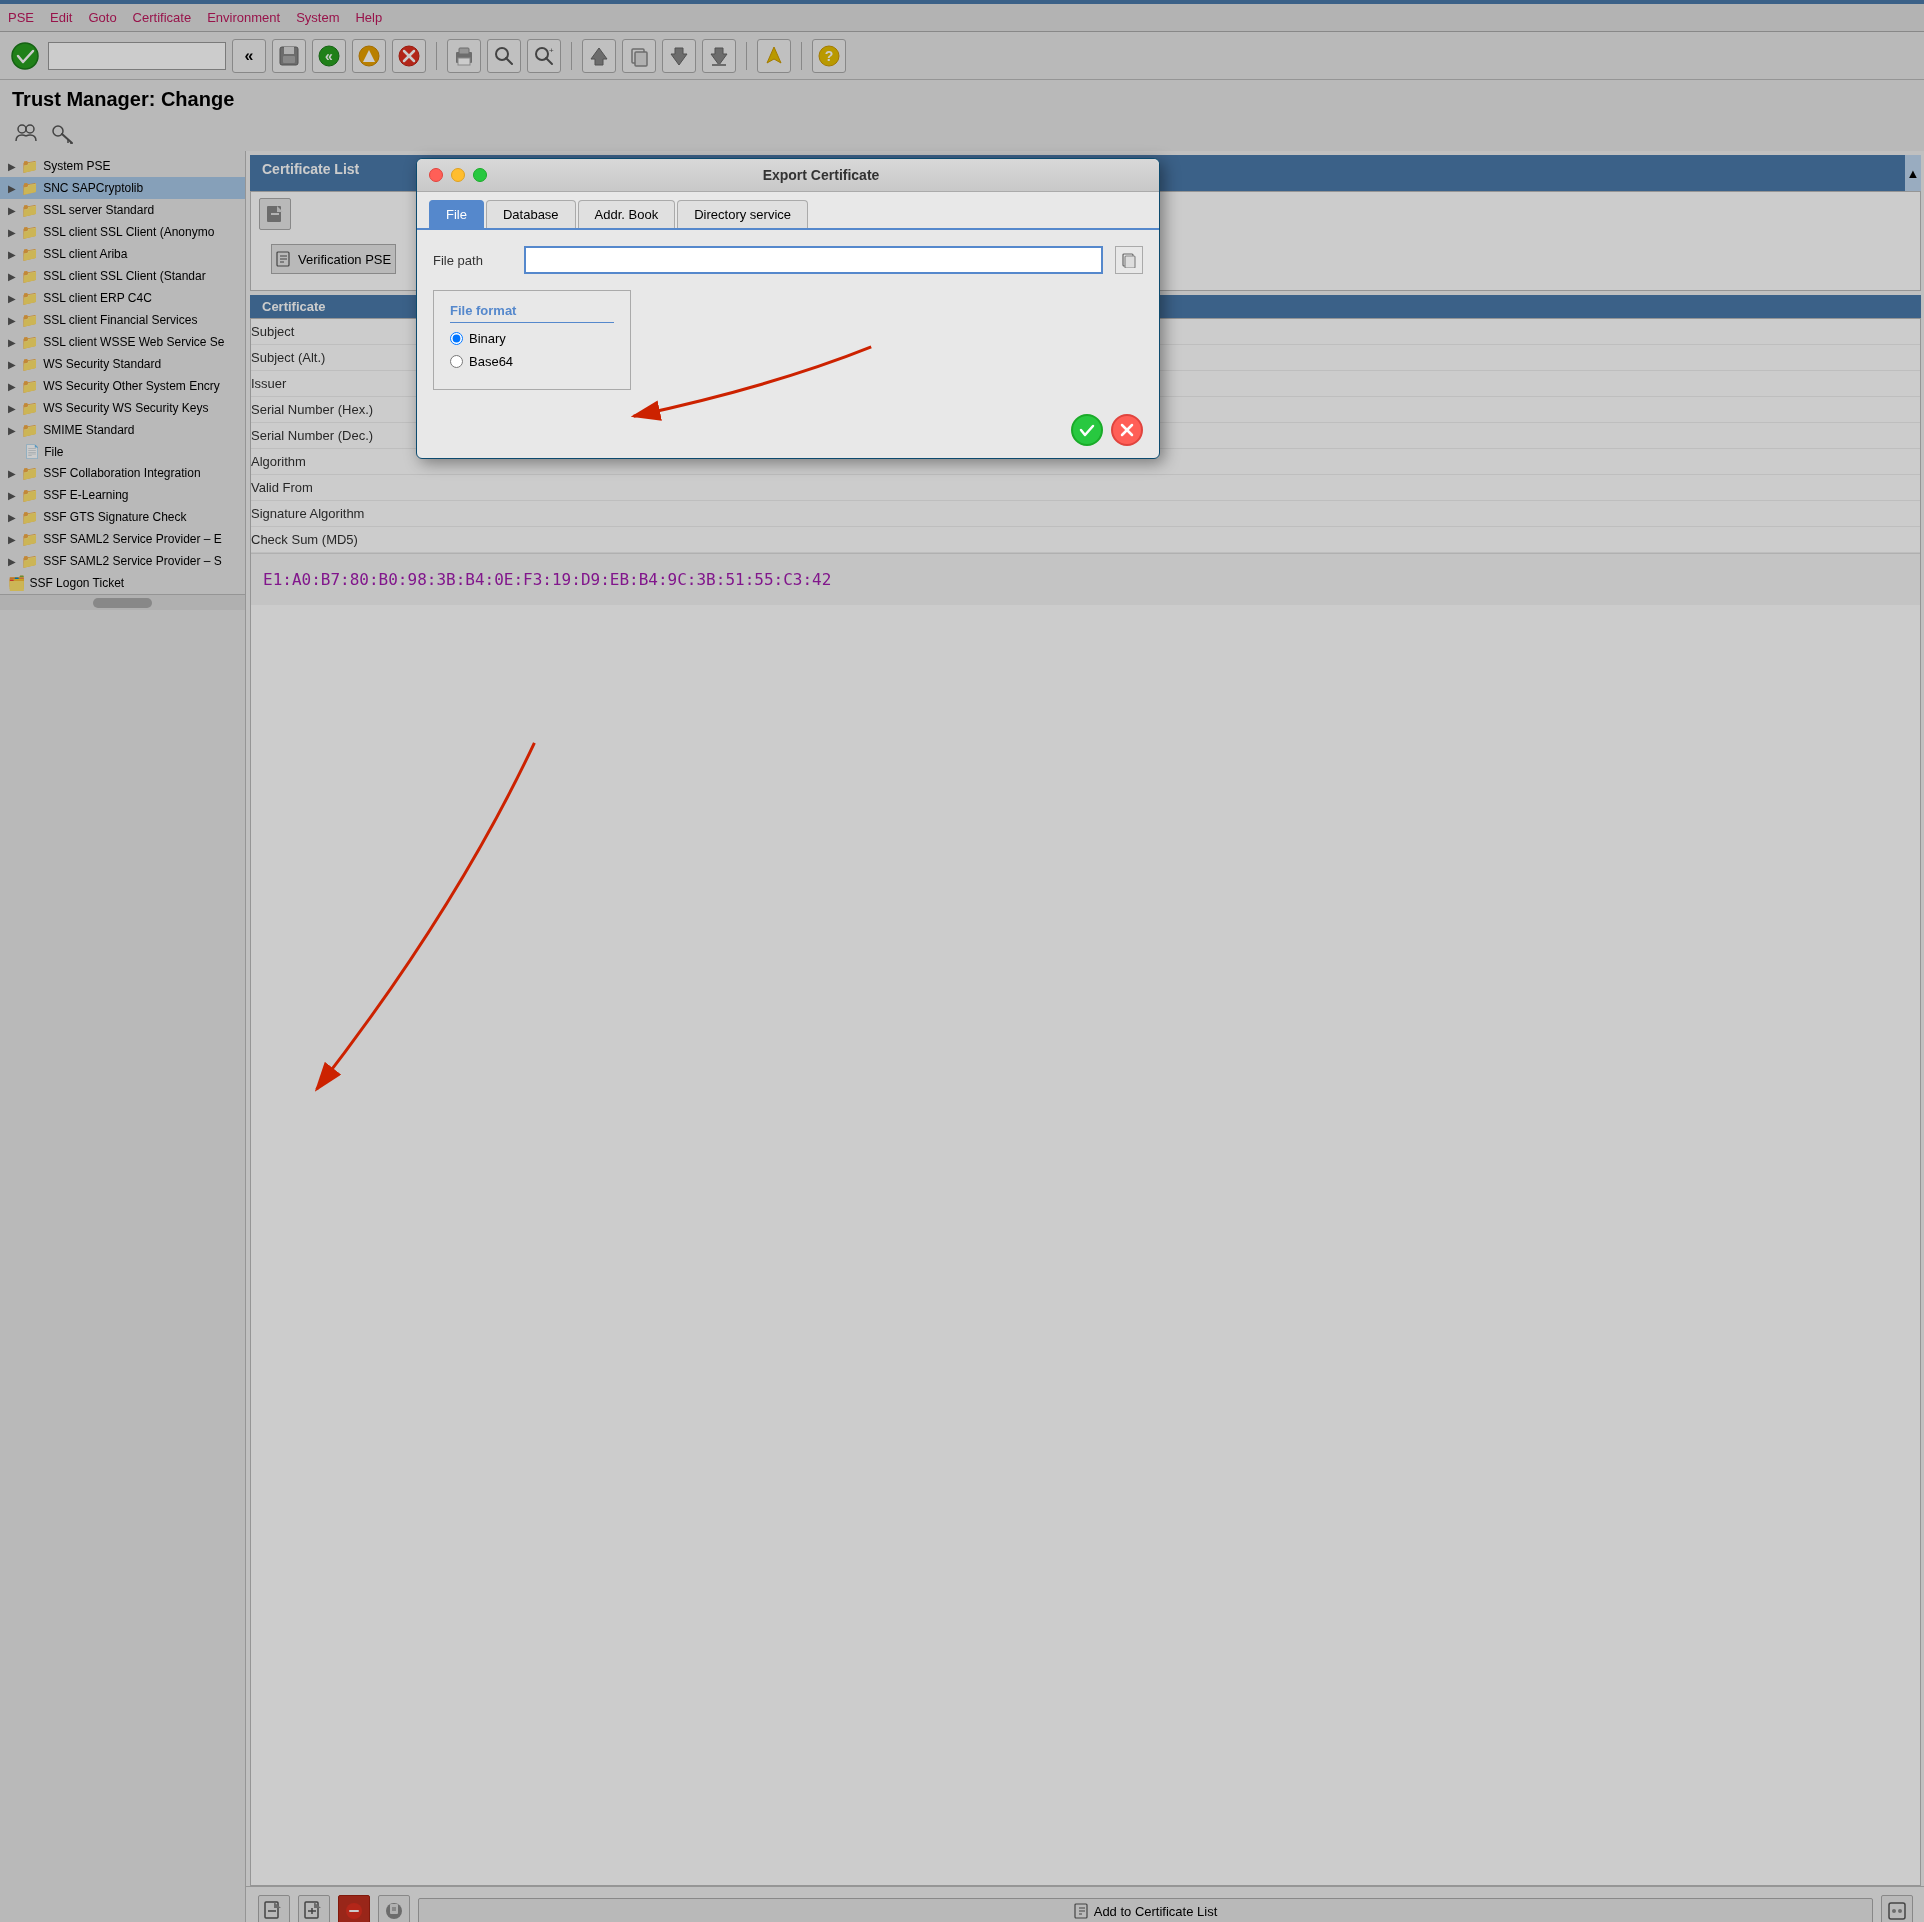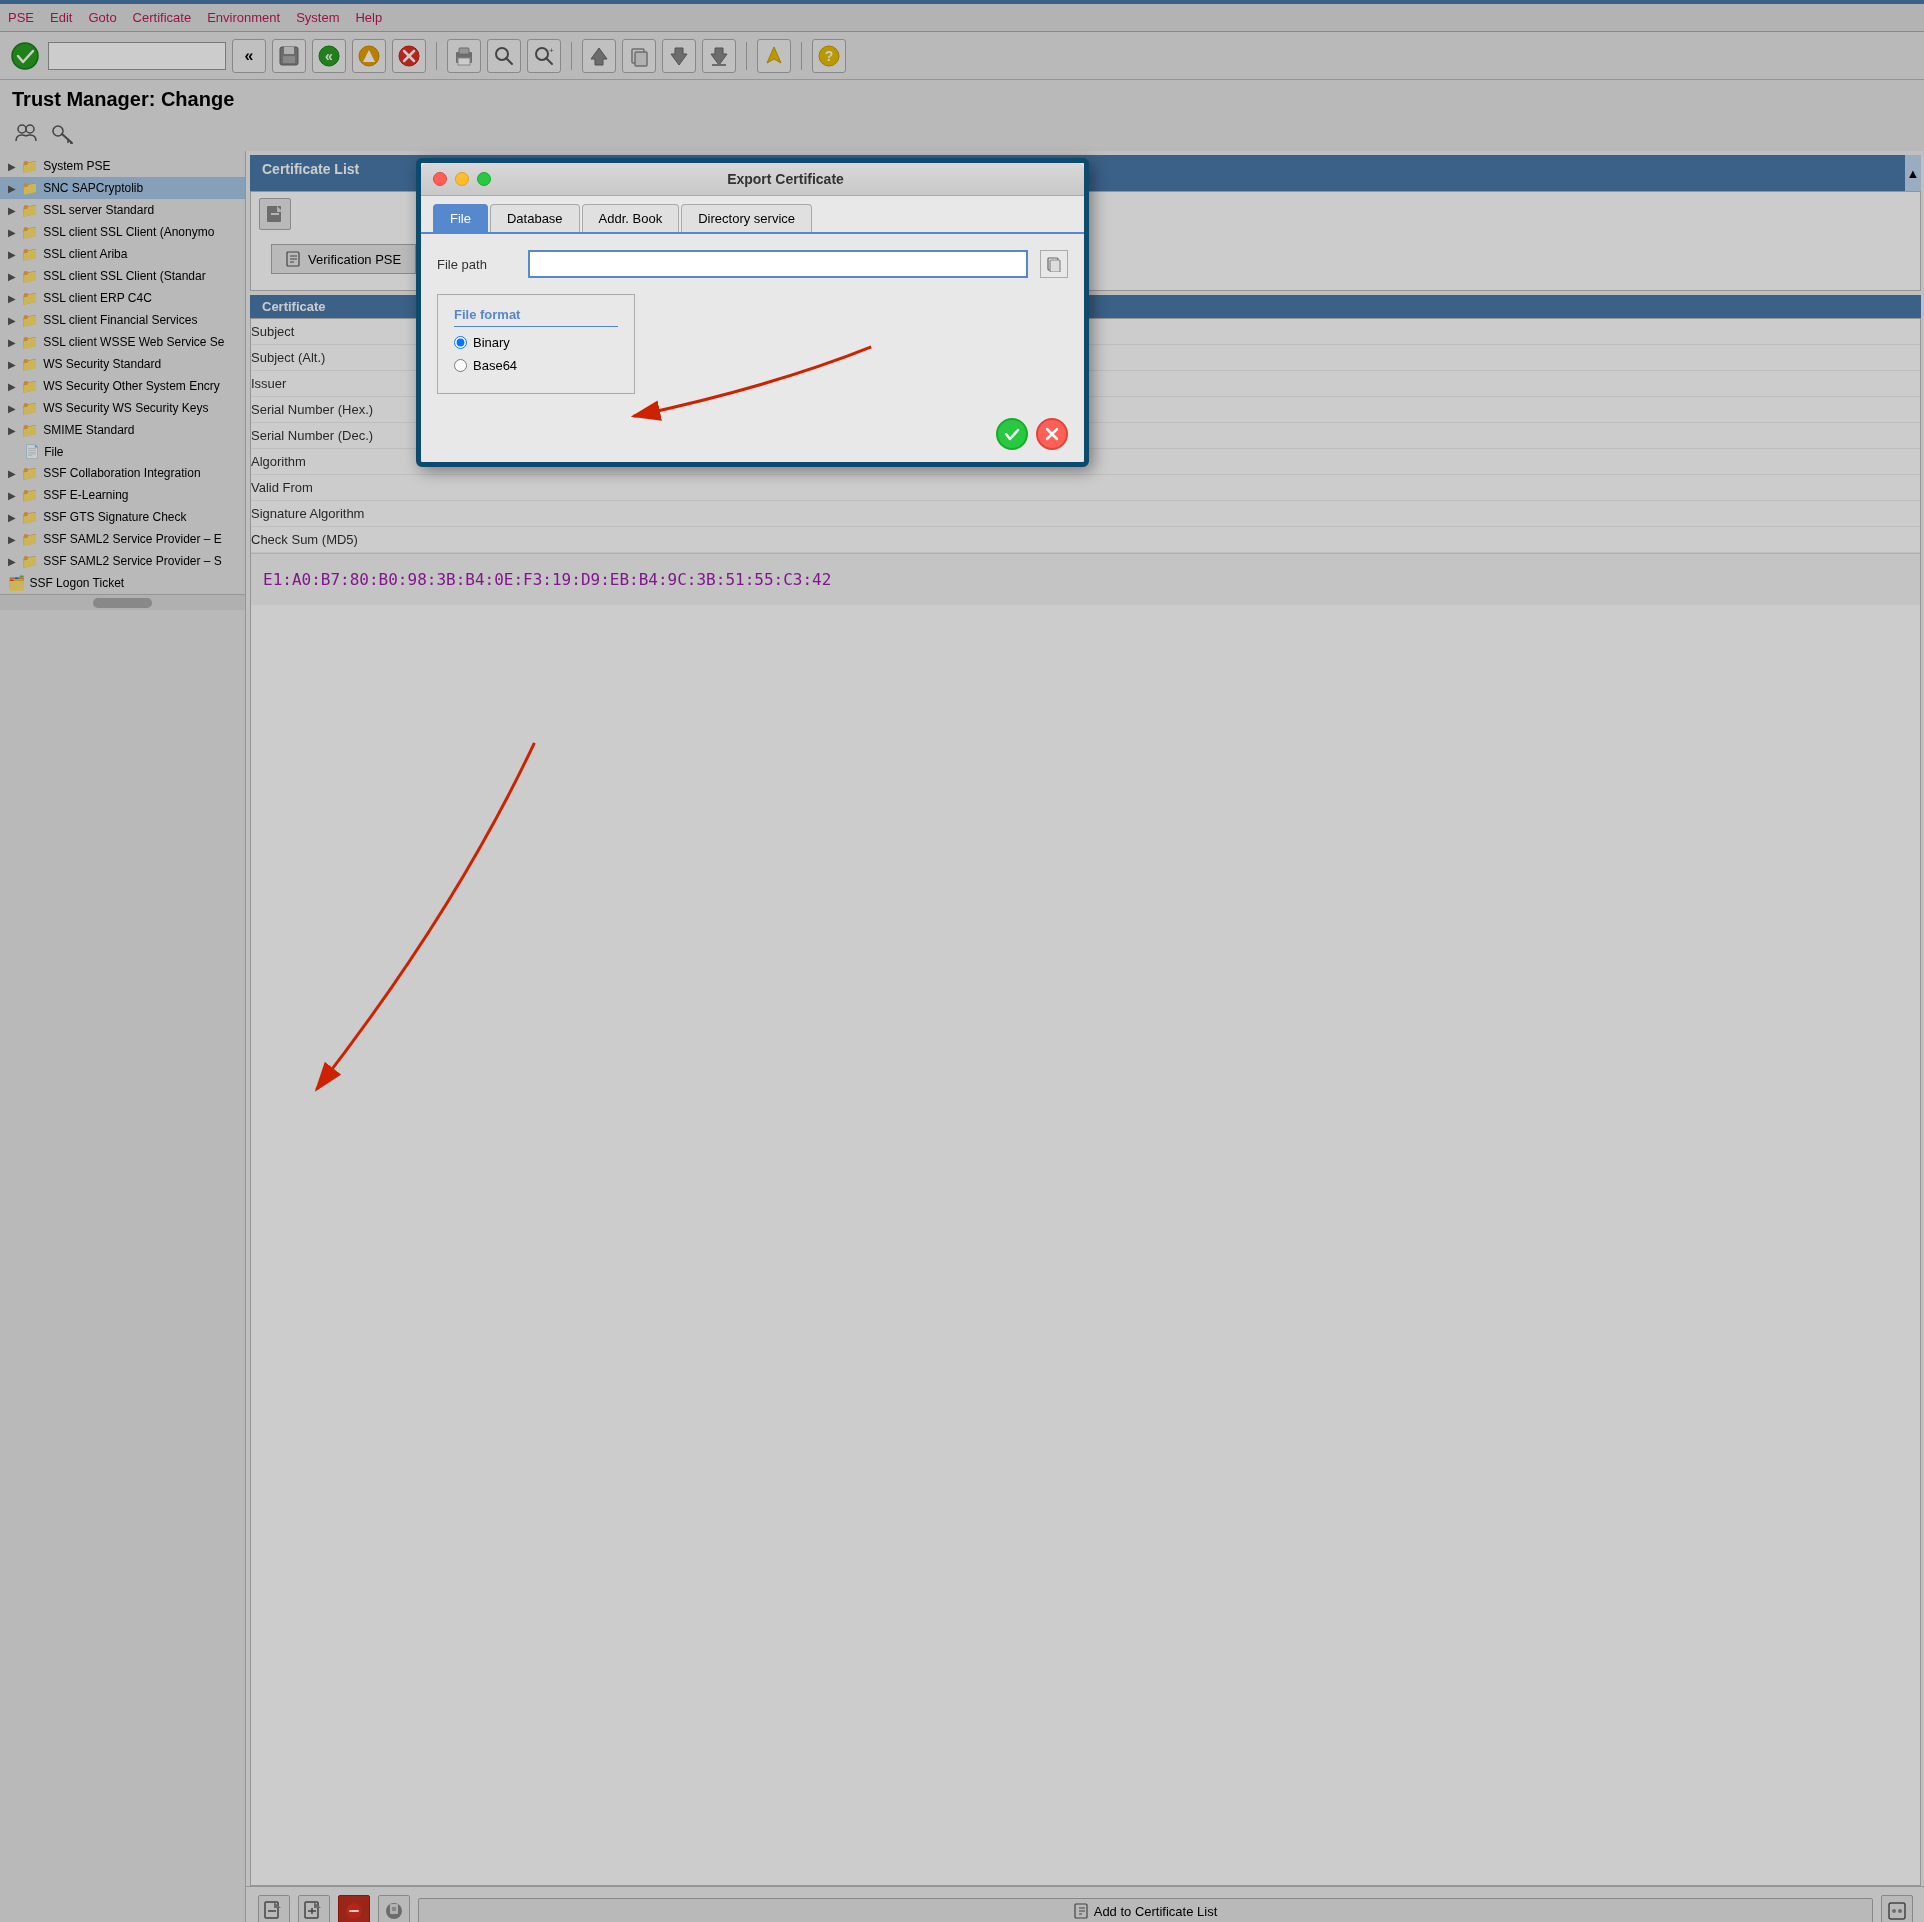--- a/index.html
+++ b/index.html
@@ -40,21 +40,21 @@
 
     
     .bottom-toolbar { padding: 8px 12px; display: flex; align-items: center; gap: 8px; background: #f0f0f0; border-top: 1px solid #bbb; }
     .bottom-btn { display: flex; align-items: center; gap: 4px; padding: 4px 12px; border: 1px solid #aaa; background: #e8e8e8; cursor: pointer; font-size: 13px; border-radius: 2px; }
     .bottom-icon-btn { width: 32px; height: 32px; border: 1px solid #aaa; background: #e8e8e8; cursor: pointer; display: flex; align-items: center; justify-content: center; font-size: 16px; border-radius: 2px; }
 
     
     .modal-overlay { position: absolute; top: 0; left: 0; width: 100%; height: 100%; background: rgba(0,0,0,0.2); z-index: 100; }
 
     
-    .export-dialog { position: absolute; top: 158px; left: 416px; width: 673px; background: #e8e8e8; border: 5px solid #0c4a6e; border-radius: 6px; box-shadow: 4px 4px 16px rgba(0,0,0,0.4); z-index: 200; }
+    .export-dialog { position: absolute; top: 158px; left: 416px; width: 744px; background: #e8e8e8; border: 1px solid #0c4a6e; border-radius: 6px; box-shadow: 4px 4px 16px rgba(0,0,0,0.4); z-index: 200; }
     .dialog-titlebar { background: linear-gradient(to bottom, #d8d8d8, #c8c8c8); border-radius: 6px 6px 0 0; padding: 8px 12px; display: flex; align-items: center; gap: 8px; border-bottom: 1px solid #aaa; }
     .dialog-title-text { font-size: 14px; font-weight: bold; text-align: center; flex: 1; color: #333; }
     .dialog-close-btn { width: 14px; height: 14px; border-radius: 50%; background: #ff5f57; border: 1px solid #e0443e; cursor: pointer; }
     .dialog-min-btn { width: 14px; height: 14px; border-radius: 50%; background: #ffbd2e; border: 1px solid #dea123; cursor: pointer; }
     .dialog-max-btn { width: 14px; height: 14px; border-radius: 50%; background: #28c840; border: 1px solid #1aab29; cursor: pointer; }
 
     
     .dialog-tabs { display: flex; padding: 8px 12px 0 12px; gap: 0; border-bottom: 2px solid #5588cc; }
     .dialog-tab { padding: 6px 16px; border: 1px solid #aaa; border-bottom: none; cursor: pointer; font-size: 13px; background: #e0e0e0; border-radius: 4px 4px 0 0; margin-right: 2px; }
     .dialog-tab.active { background: #5588cc; color: white; border-color: #5588cc; }
@@ -74,21 +74,21 @@
 
     
     .dialog-buttons { display: flex; justify-content: flex-end; gap: 8px; padding: 8px 16px 12px 16px; }
     .dialog-ok-btn { width: 32px; height: 32px; border-radius: 50%; background: #28c840; border: 2px solid #1aab29; cursor: pointer; display: flex; align-items: center; justify-content: center; color: white; font-size: 18px; }
     .dialog-cancel-btn { width: 32px; height: 32px; border-radius: 50%; background: #ff5f57; border: 2px solid #e0443e; cursor: pointer; display: flex; align-items: center; justify-content: center; color: white; font-size: 18px; }
 
     
     .arrow-annotation { position: absolute; pointer-events: none; z-index: 300; }
 
     
-    .verification-btn { display: flex; align-items: center; gap: 6px; padding: 6px 14px; border: 1px solid #aaa; background: #e8e8e8; cursor: pointer; font-size: 13px; margin: 8px 12px; }
+    .verification-btn { display: flex; align-items: center; gap: 6px; padding: 6px 4px; border: 1px solid #aaa; background: #e8e8e8; cursor: pointer; font-size: 13px; margin: 8px 12px; }
 
     
     .hscroll { height: 16px; background: #ddd; border-top: 1px solid #bbb; display: flex; align-items: center; padding: 0 4px; }
     .hscroll-inner { width: 59px; height: 10px; background: #aaa; border-radius: 5px; margin: 0 auto; }
   </style>
 </head>
 <body style="border-top: 4px solid rgb(74, 122, 170);">
 
 <div class="menu-bar">
   <span class="menu-item">PSE</span>

